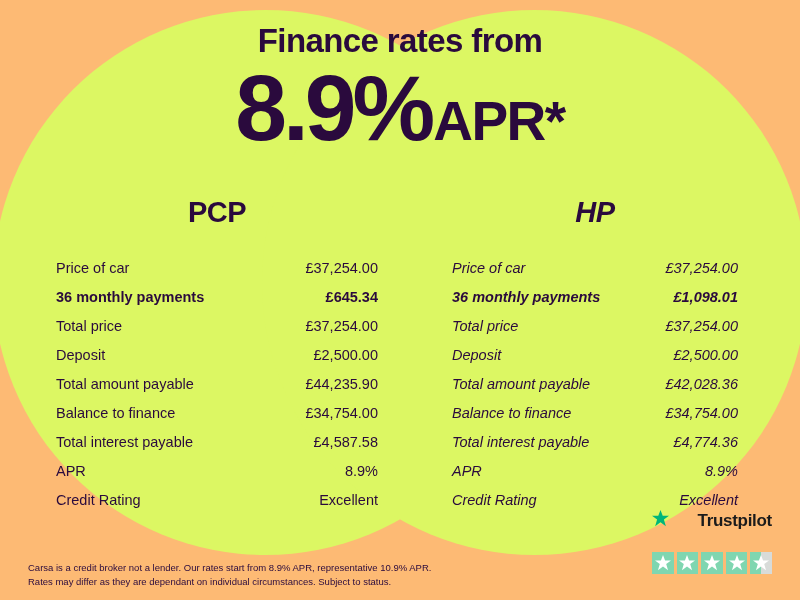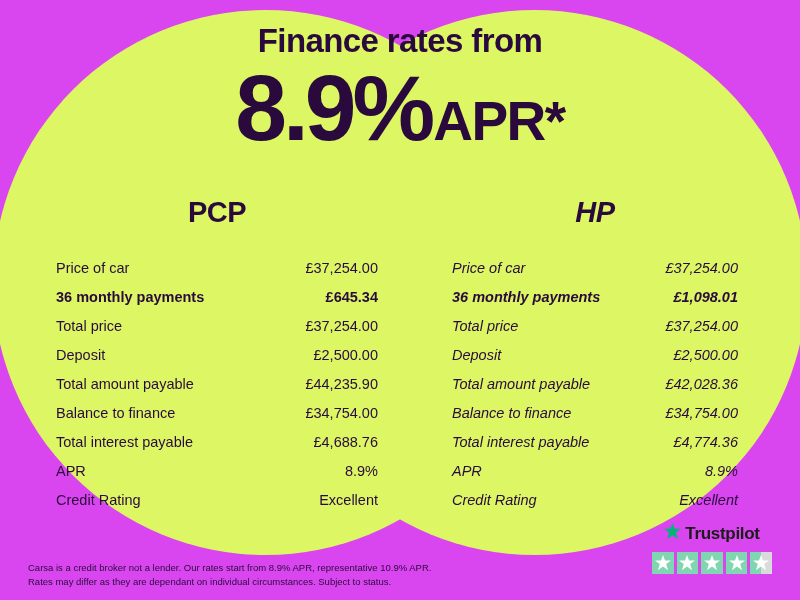--- a/index.html
+++ b/index.html
@@ -11,21 +11,21 @@
     height: 600px;
     overflow: hidden;
     font-family: "Liberation Sans", sans-serif;
     background: #ffffff;
     color: #2a0a3d;
   }
   .poster {
     position: relative;
     width: 800px;
     height: 600px;
-    background: #d946ef;
+    background: #fdba74;
     overflow: hidden;
   }
   
   .blob {
     position: absolute;
     border-radius: 50%;
     background: #dcf763;
   }
   .blob-left {
     width: 545px;
@@ -137,23 +137,23 @@
   .trustpilot {
     position: absolute;
     right: 28px;
     bottom: 26px;
     width: 120px;
     text-align: center;
   }
   .tp-head {
     display: flex;
     align-items: center;
-    justify-content: center;
+    justify-content: space-between;
     gap: 4px;
-    margin-bottom: 8px;
+    margin-bottom: 21px;
   }
   .tp-name {
     font-size: 17px;
     font-weight: bold;
     color: #1b1b1b;
     letter-spacing: -0.3px;
   }
   .tp-stars {
     display: flex;
     gap: 3px;
@@ -216,21 +216,21 @@
         <div class="row">
           <span class="row-label">Total amount payable</span>
           <span class="row-value">£44,235.90</span>
         </div>
         <div class="row">
           <span class="row-label">Balance to finance</span>
           <span class="row-value">£34,754.00</span>
         </div>
         <div class="row">
           <span class="row-label">Total interest payable</span>
-          <span class="row-value">£4,688.76</span>
+          <span class="row-value">£4,587.58</span>
         </div>
         <div class="row">
           <span class="row-label">APR</span>
           <span class="row-value">8.9%</span>
         </div>
         <div class="row">
           <span class="row-label">Credit Rating</span>
           <span class="row-value">Excellent</span>
         </div>
       </div>

